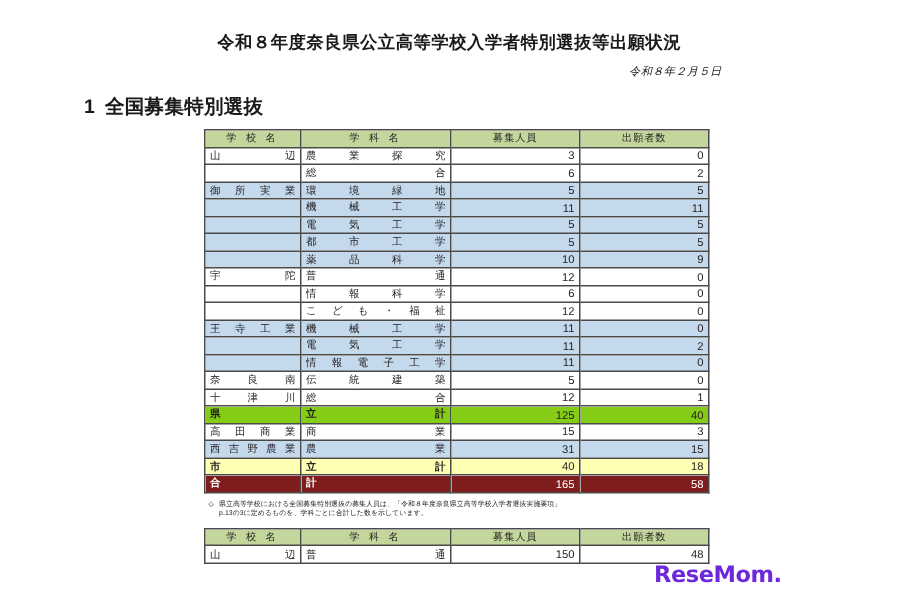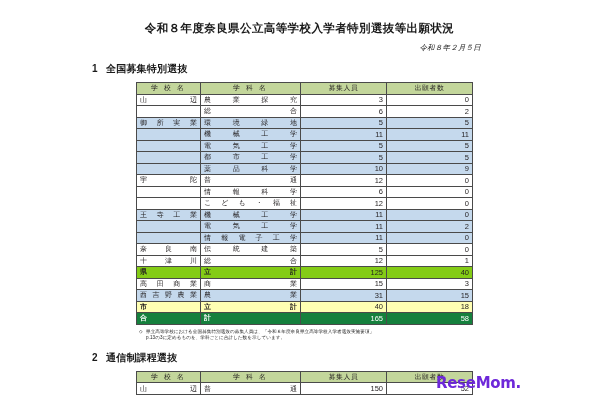--- a/index.html
+++ b/index.html
@@ -34,23 +34,23 @@
   .doc-date {
     text-align: right;
     font-size: 7.5px;
     padding-right: 118px;
     padding-top: 7px;
     color: #1a1a1a;
     letter-spacing: 0.2px;
     font-style: italic;
   }
   .section-heading {
-    font-size: 10px;
-    font-weight: bold;
-    padding-left: 92px;
+    font-size: 13px;
+    font-weight: bold;
+    padding-left: 56px;
     padding-top: 9px;
     color: #1a1a1a;
     letter-spacing: 0.2px;
   }
   .section-heading .sec-num {
     display: inline-block;
     width: 14px;
   }
   table.tbl {
     border-collapse: collapse;
@@ -102,21 +102,21 @@
   tr.row-blue td  { background: #c5d9ed; }
   tr.row-green td {
     background: #84cc16;
     font-weight: bold;
   }
   tr.row-yellow td {
     background: #ffffb3;
     font-weight: bold;
   }
   tr.row-dark td {
-    background: #15803d;
+    background: #7f1d1d;
     color: #ffffff;
     font-weight: bold;
   }
   tr.row-green td.num, tr.row-yellow td.num, tr.row-dark td.num {
     font-weight: normal;
   }
   .notes {
     margin-left: 139px;
     margin-top: 4px;
     font-size: 4.6px;
@@ -373,23 +373,20 @@
           <td class="num">58</td>
         </tr>
       </tbody>
   </table>
 
   <div class="notes">
     <div class="note-line1"><span class="note-mark">◇</span><span>県立高等学校における全国募集特別選抜の募集人員は、「令和８年度奈良県立高等学校入学者選抜実施要項」</span></div>
     <div class="note-line2">p.13の3に定めるものを、学科ごとに合計した数を示しています。</div>
   </div>
 
-  <div class="section-heading">
-    <span class="sec-num">2</span><span>通信制課程選抜</span>
-  </div>
 
   <table class="tbl">
     <colgroup>
       <col class="col-school">
         <col class="col-dept">
         <col class="col-quota">
         <col class="col-apps">
     </colgroup>
     <thead>
       <tr>
@@ -401,20 +398,20 @@
     </thead>
     <tbody id="s2-body">
         <tr class="row-white">
           <td>
             <span class="jp-spread">山 辺</span>
           </td>
           <td>
             <span class="jp-spread">普        通</span>
           </td>
           <td class="num">150</td>
-          <td class="num">52</td>
+          <td class="num">48</td>
         </tr>
       </tbody>
   </table>
 
   <div class="watermark"><span>ReseMom</span><span class="dot">.</span></div>
 
 </div>
 
 </body></html>

